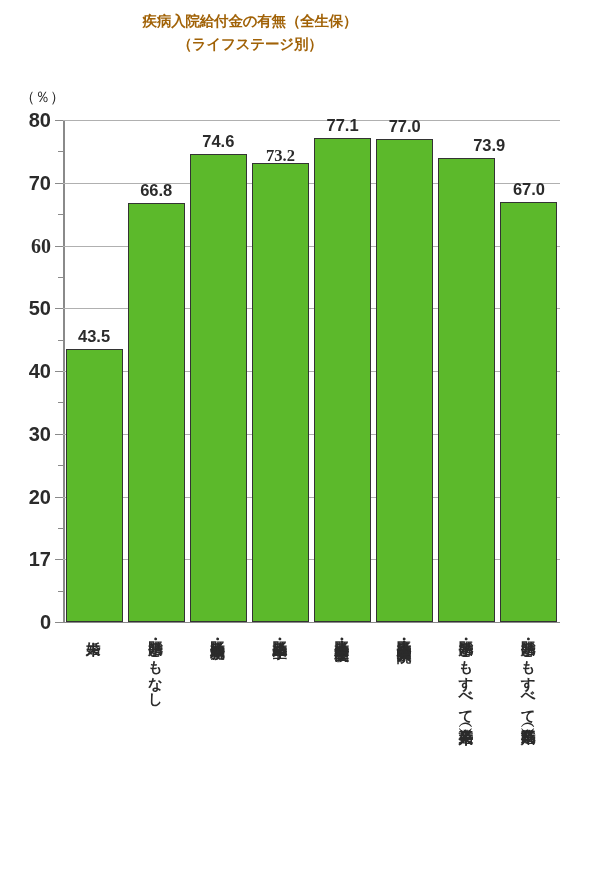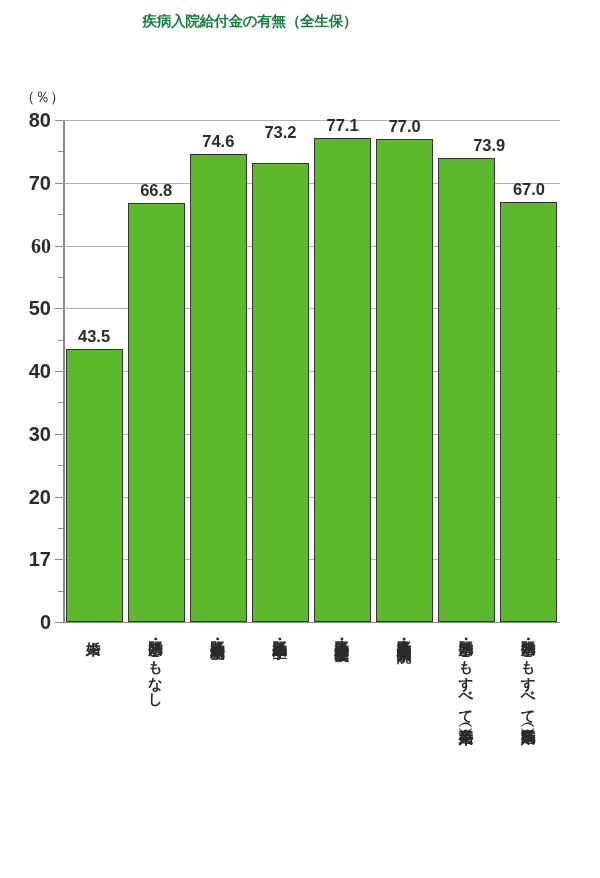--- a/index.html
+++ b/index.html
@@ -19,21 +19,21 @@
     background: #ffffff;
   }
 
   
   .title-block {
     position: absolute;
     top: 10px;
     left: 0;
     width: 500px;
     text-align: center;
-    color: #15803d;
+    color: #a16207;
   }
   .title-line {
     font-size: 14.5px;
     font-weight: bold;
     line-height: 23px;
     letter-spacing: -0.2px;
     white-space: nowrap;
   }
   .title-line.l2 { font-size: 14.5px; }
 
@@ -127,20 +127,21 @@
     text-align: left;
   }
 </style>
 </head>
 <body>
 
 <div id="page">
 
   <div class="title-block">
     <div class="title-line">疾病入院給付金の有無（全生保）</div>
+    <div class="title-line">（ライフステージ別）</div>
   </div>
 
   <div class="unit-label">（％）</div>
 
   <div class="yaxis-line"></div>
 
   <div class="plot" id="plot">
       <div class="gridline" style="top: 0px;"></div>
       <div class="tick" style="top: 0px;"></div>
       <div class="gridline" style="top: 62.75px;"></div>
@@ -167,21 +168,21 @@
       <div class="tick" style="top: 156.875px; left: -5px; width: 5px;"></div>
       <div class="tick" style="top: 94.125px; left: -5px; width: 5px;"></div>
       <div class="tick" style="top: 31.375px; left: -5px; width: 5px;"></div>
       <div class="bar" style="left: 2.5625px; width: 57px; height: 272.962px; background: rgb(92, 185, 43); border-color: rgb(51, 51, 51);"></div>
       <div class="bar-value" style="left: -7.4375px; width: 77px; top: 226.037px;">43.5</div>
       <div class="bar" style="left: 64.6875px; width: 57px; height: 419.17px; background: rgb(92, 185, 43); border-color: rgb(51, 51, 51);"></div>
       <div class="bar-value" style="left: 54.6875px; width: 77px; top: 79.83px;">66.8</div>
       <div class="bar" style="left: 126.812px; width: 57px; height: 468.115px; background: rgb(92, 185, 43); border-color: rgb(51, 51, 51);"></div>
       <div class="bar-value" style="left: 116.812px; width: 77px; top: 30.885px;">74.6</div>
       <div class="bar" style="left: 188.938px; width: 57px; height: 459.33px; background: rgb(92, 185, 43); border-color: rgb(51, 51, 51);"></div>
-      <div class="bar-value" style="left: 178.938px; width: 77px; top: 22px;">73.2</div>
+      <div class="bar-value" style="left: 178.938px; width: 77px; top: 46px; font-family: Liberation Serif, serif;">73.2</div>
       <div class="bar" style="left: 251.062px; width: 57px; height: 483.802px; background: rgb(92, 185, 43); border-color: rgb(51, 51, 51);"></div>
       <div class="bar-value" style="left: 241.062px; width: 77px; top: 15.1975px;">77.1</div>
       <div class="bar" style="left: 313.188px; width: 57px; height: 483.175px; background: rgb(92, 185, 43); border-color: rgb(51, 51, 51);"></div>
       <div class="bar-value" style="left: 303.188px; width: 77px; top: 15.825px; text-align: center;">77.0</div>
       <div class="bar" style="left: 375.312px; width: 57px; height: 463.723px; background: rgb(92, 185, 43); border-color: rgb(51, 51, 51);"></div>
       <div class="bar-value" style="left: 365.312px; width: 77px; top: 35.2775px; text-align: right;">73.9</div>
       <div class="bar" style="left: 437.438px; width: 57px; height: 420.425px; background: rgb(92, 185, 43); border-color: rgb(51, 51, 51);"></div>
       <div class="bar-value" style="left: 427.438px; width: 77px; top: 78.575px;">67.0</div>
     </div>
 

